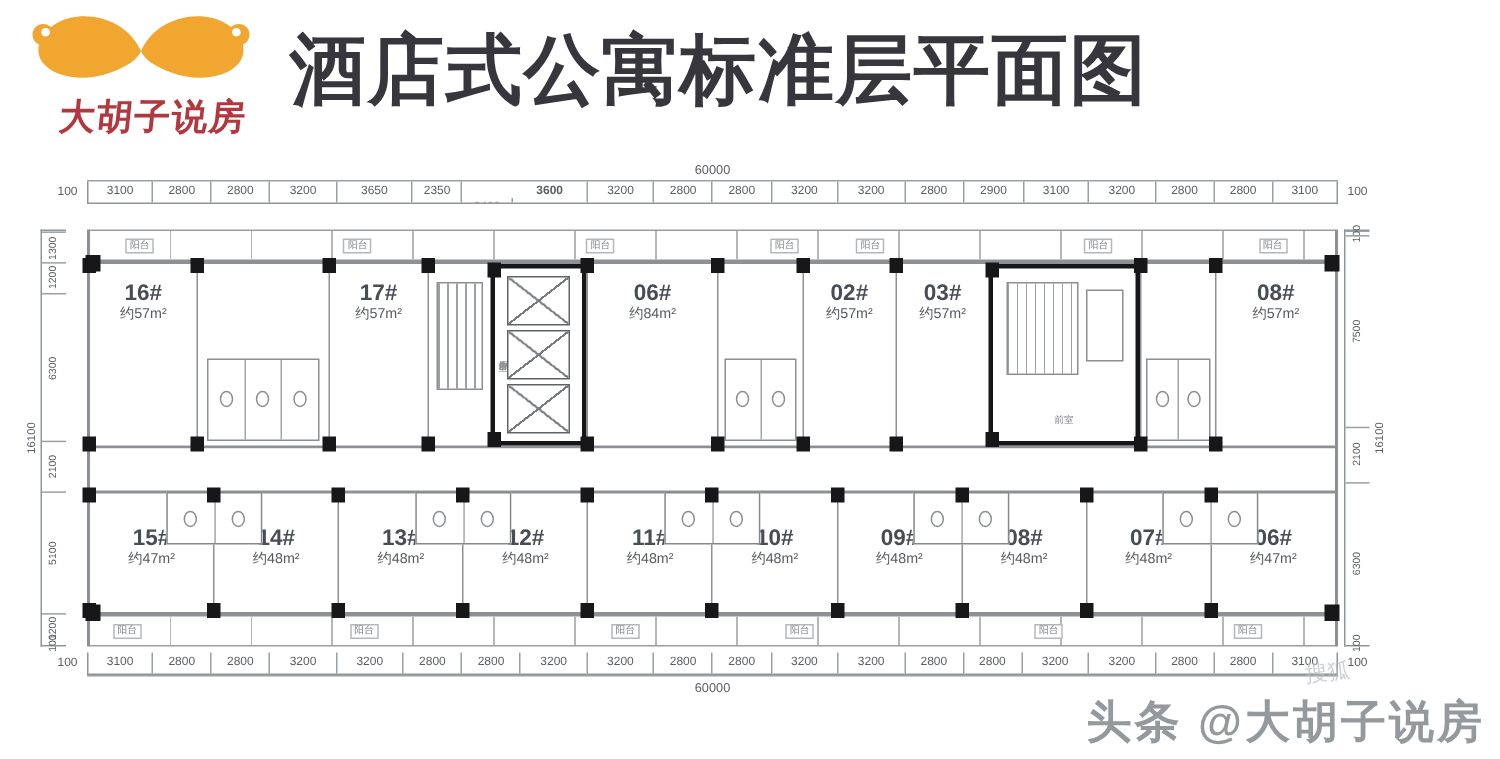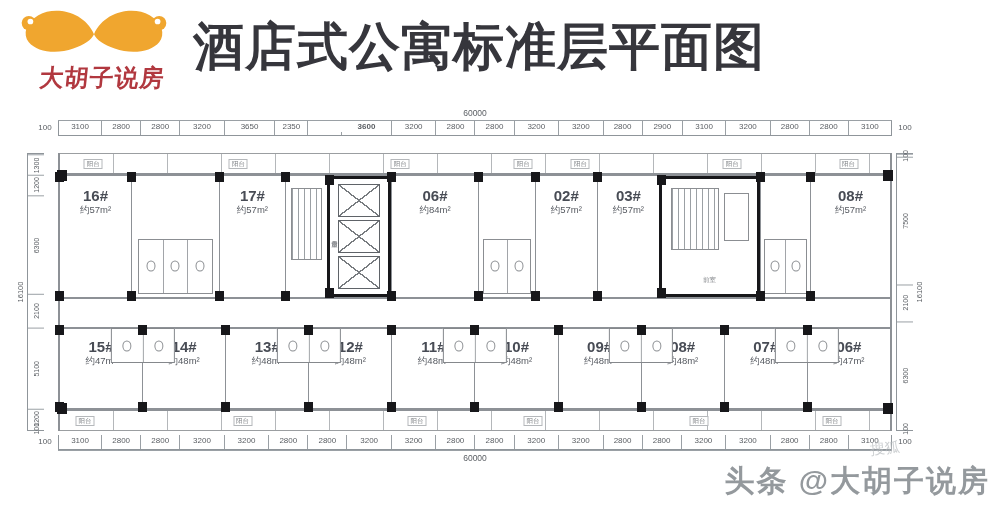--- a/index.html
+++ b/index.html
@@ -76,21 +76,21 @@
         width:9px;height:10px;background:#17171a;z-index:3;}
   .corner{position:absolute;width:10px;height:11px;background:#17171a;z-index:4;}
 
   
   .c1{flex:72;}.c2{flex:88;}.c3{flex:66;}.c4{flex:42;}.c5{flex:58;}.c6{flex:88;}
   .c7{flex:56;}.c8{flex:62;}.c9{flex:62;}.c10{flex:96;}.c11{flex:78;}.c12{flex:50;}.c13{flex:80;}
   .brow .cell{flex:1;}
 
   .room{display:flex;flex-direction:column;align-items:center;}
   .trow .room{padding-top:12px;}
-  .brow .room{padding-top:10px;}
+  .brow .room{padding-top:22px;}
   .rno{font-size:15px;font-weight:700;color:#484c55;line-height:16px;}
   .rarea{font-size:9.5px;color:#565a61;line-height:12px;}
 
   
   .podbox{position:absolute;left:7%;right:7%;bottom:3px;height:44%;
           border:1px solid #8b8e92;display:flex;background:#fff;}
   .fix{flex:1;position:relative;border-left:1px solid #a2a5a9;}
   .fix:first-child{border-left:none;}
   .fix::after{content:'';position:absolute;left:50%;top:50%;width:7px;height:9px;
               transform:translate(-50%,-50%);border:1px solid #8b8e92;border-radius:50%;}

